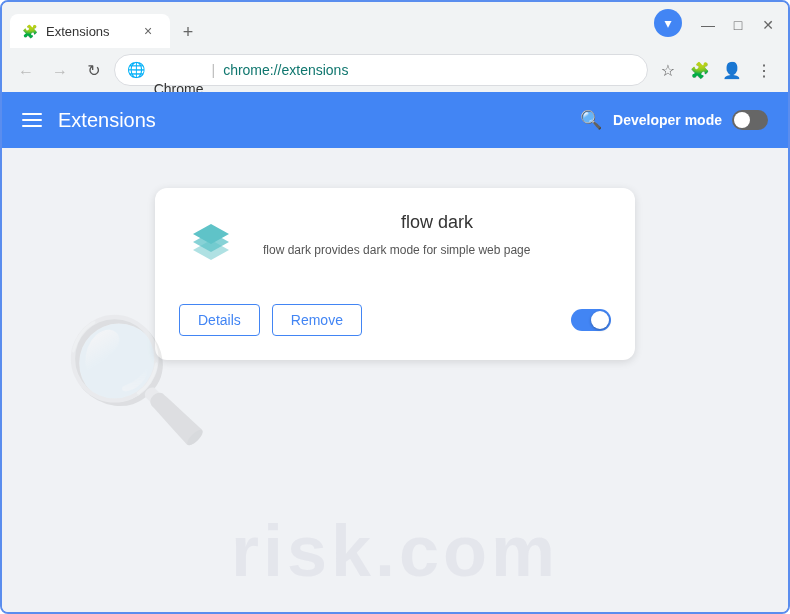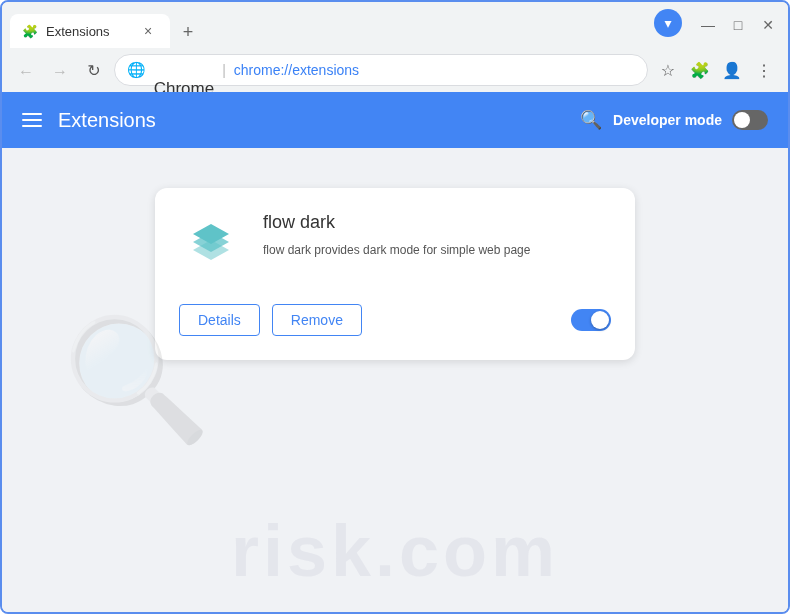--- a/index.html
+++ b/index.html
@@ -110,23 +110,23 @@
       background: #fff;
       border: 1px solid #dadce0;
       border-radius: 16px;
       display: flex;
       align-items: center;
       padding: 0 12px;
       gap: 8px;
       font-size: 14px;
     }
     .address-icon { font-size: 15px; }
-    .address-text { color: #333; font-size: 17px; margin-top: 37px; }
+    .address-text { color: #333; font-size: 14px; margin-top: 37px; }
     .address-sep { color: #bbb; }
-    .address-url { color: #3b82f6; }
+    .address-url { color: #0f766e; }
     .toolbar-icons {
       display: flex;
       align-items: center;
       gap: 4px;
     }
     .toolbar-icon-btn {
       width: 28px; height: 28px;
       display: flex; align-items: center; justify-content: center;
       border-radius: 50%;
       cursor: pointer;
@@ -241,20 +241,21 @@
     .ext-logo {
       width: 64px; height: 64px;
       display: flex; align-items: center; justify-content: center;
     }
     .ext-info { flex: 1; }
     .ext-name {
       font-size: 18px;
       font-weight: 500;
       color: #333;
       margin-bottom: 8px;
+      text-align: center;
     }
     .ext-desc {
       font-size: 12px;
       color: #555;
       line-height: 1.5;
     }
     .ext-card-bottom {
       display: flex;
       align-items: center;
       gap: 12px;

